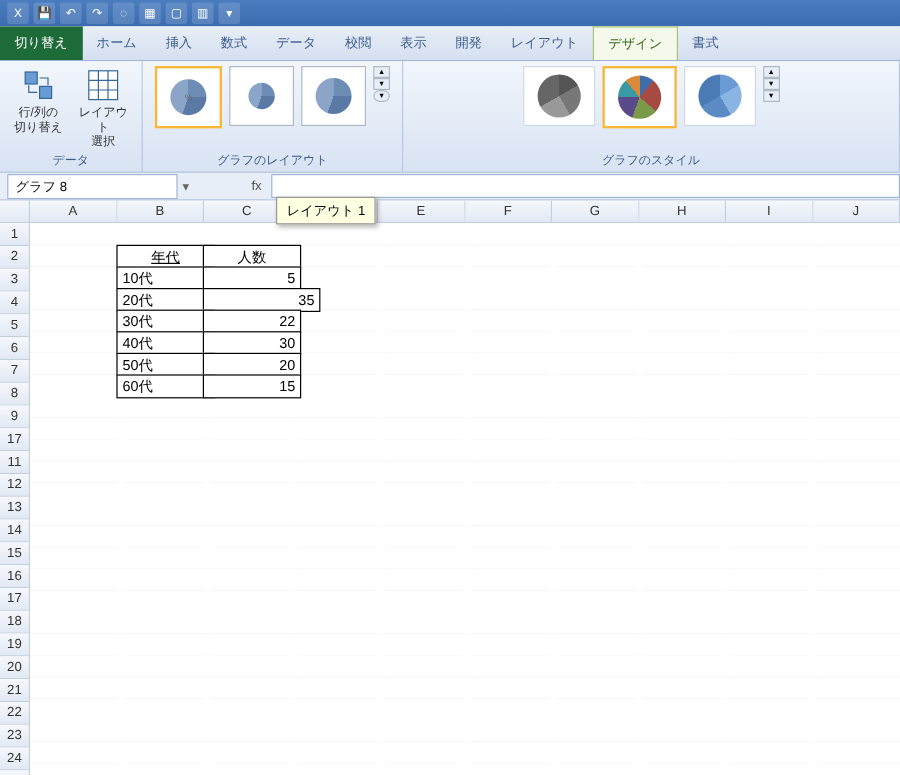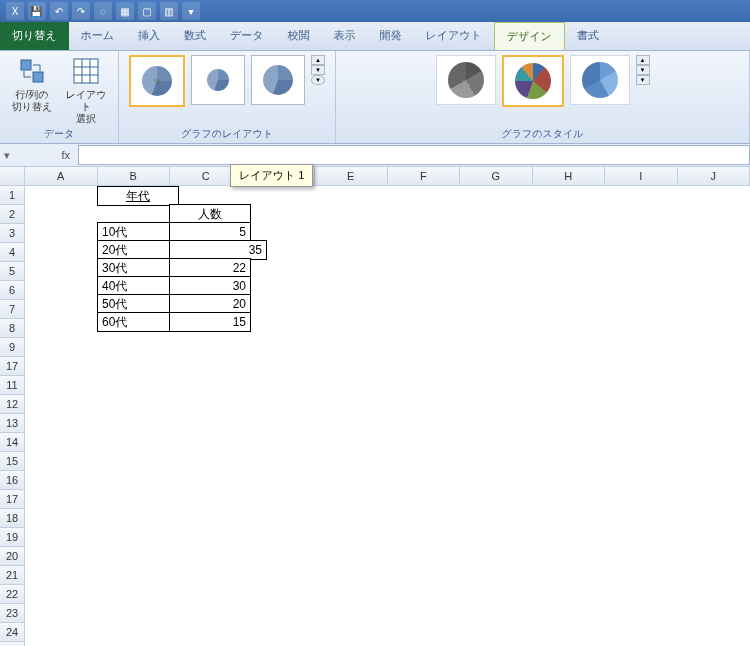--- a/index.html
+++ b/index.html
@@ -147,20 +147,21 @@
         <div>▴</div>
         <div>▾</div>
         <div>▾</div>
       </div>
     </div>
     <div class="grp-label">グラフのスタイル</div>
   </div>
 </div>
 
 <div class="namebox-row tooltip">
+  <div class="namebox">グラフ 8</div>
   <span style="padding:0 4px;color:#666">▾</span>
   <span style="width:40px"></span>
   <span class="fx">fx</span>
   <div class="fbar"></div>
   <div class="tooltip-box">レイアウト 1</div>
 </div>
 
 <div class="sheet">
   <div>
     <div class="hdr corner"></div>
@@ -475,21 +476,21 @@
         <div class="cell" style="left: 0px; top: 450px; width: 72px;"></div>
         <div class="cell" style="left: 72px; top: 450px; width: 72px;"></div>
         <div class="cell" style="left: 144px; top: 450px; width: 72px;"></div>
         <div class="cell" style="left: 216px; top: 450px; width: 72px;"></div>
         <div class="cell" style="left: 288px; top: 450px; width: 72px;"></div>
         <div class="cell" style="left: 360px; top: 450px; width: 72px;"></div>
         <div class="cell" style="left: 432px; top: 450px; width: 72px;"></div>
         <div class="cell" style="left: 504px; top: 450px; width: 72px;"></div>
         <div class="cell" style="left: 576px; top: 450px; width: 72px;"></div>
         <div class="cell" style="left: 648px; top: 450px; width: 72px;"></div>
-        <div class="cell bord hdrcell" style="left: 72px; top: 0; width: 72px; text-decoration: underline;">年代</div>
+        <div class="cell bord hdrcell" style="left: 72px; top: 18px; width: 72px; text-decoration: underline;">年代</div>
         <div class="cell bord hdrcell" style="left: 144px; top: 18px; width: 72px;">人数</div>
         <div class="cell bord " style="left: 72px; top: 36px; width: 72px;">10代</div>
         <div class="cell bord num" style="left: 144px; top: 36px; width: 72px;">5</div>
         <div class="cell bord " style="left: 72px; top: 54px; width: 72px;">20代</div>
         <div class="cell bord num" style="left: 144px; top: 54px; width: 72px; padding-left: 20px;">35</div>
         <div class="cell bord " style="left: 72px; top: 72px; width: 72px;">30代</div>
         <div class="cell bord num" style="left: 144px; top: 72px; width: 72px;">22</div>
         <div class="cell bord " style="left: 72px; top: 90px; width: 72px;">40代</div>
         <div class="cell bord num" style="left: 144px; top: 90px; width: 72px;">30</div>
         <div class="cell bord " style="left: 72px; top: 108px; width: 72px;">50代</div>

